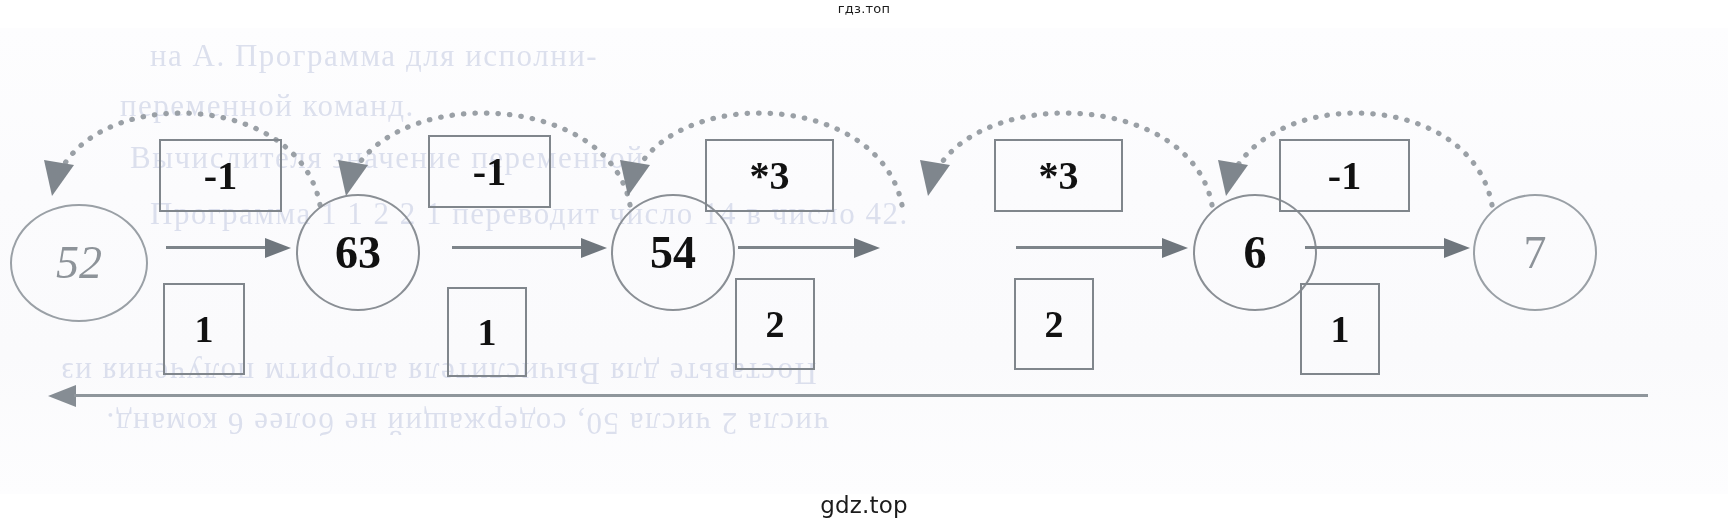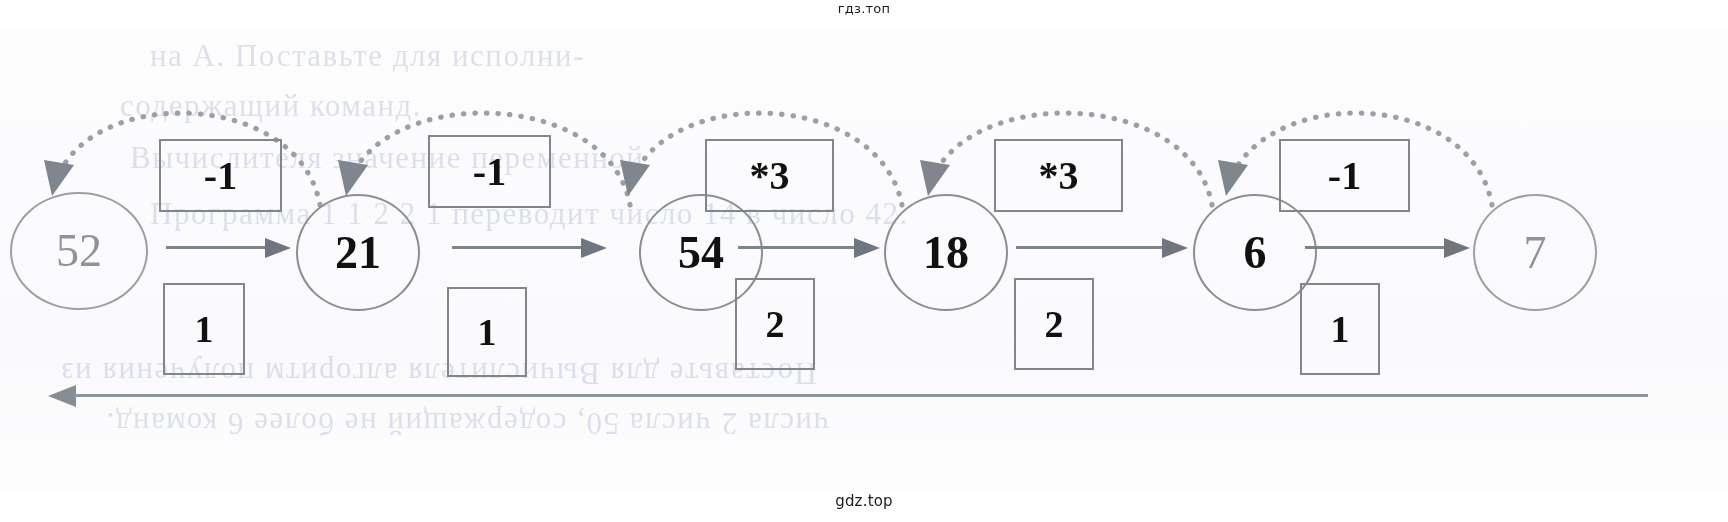--- a/index.html
+++ b/index.html
@@ -18,21 +18,21 @@
     pointer-events:none;
   }
 
   
   .wm{
     position:absolute;left:0;width:1728px;text-align:center;
     font-family:"DejaVu Sans","Liberation Sans",sans-serif;
     color:#1b1b1b;letter-spacing:.2px;
   }
   .wm-top{top:1px;font-size:13px;}
-  .wm-bottom{top:492px;font-size:15px;}
+  .wm-bottom{top:492px;font-size:23px;}
 
   
   .bleed{
     position:absolute;
     font-family:"Liberation Serif",serif;
     color:#c9cfe4;
     opacity:.62;
     white-space:nowrap;
     font-size:31px;
     letter-spacing:1.5px;
@@ -91,22 +91,22 @@
   .arcs path{fill:none;stroke:#9aa0a6;stroke-width:5.2;stroke-linecap:round;stroke-dasharray:0.5 11;}
   .arcs polygon{fill:#7f868d;}
 </style>
 </head>
 <body>
 
 <div id="stage">
 
   <div class="scan-tint"></div>
 
-  <div class="bleed l1">на А. Поставьте для исполни-</div>
-  <div class="bleed l2">содержащий команд.</div>
+  <div class="bleed l1">на А. Программа для исполни-</div>
+  <div class="bleed l2">переменной команд.</div>
   <div class="bleed l3">Вычислителя значение переменной</div>
   <div class="bleed l4">Программа 1 1 2 2 1 переводит число 14 в число 42.</div>
   <div class="bleed l5 mirror">Поставьте для Вычислителя алгоритм получения из</div>
   <div class="bleed l6 mirror">числа 2 числа 50, содержащий не более 6 команд.</div>
 
   <svg class="arcs" viewBox="0 0 1728 522">
 
     <path d="M 320 205 C 300 95 110 85 62 168"></path>
     <polygon points="52,196 74,165 44,160"></polygon>
 
@@ -116,35 +116,32 @@
     <path d="M 902 205 C 880 95 688 85 638 168"></path>
     <polygon points="628,196 650,165 620,160"></polygon>
 
     <path d="M 1212 205 C 1192 95 990 85 938 168"></path>
     <polygon points="928,196 950,165 920,160"></polygon>
 
     <path d="M 1492 205 C 1472 95 1288 85 1236 168"></path>
     <polygon points="1226,196 1248,165 1218,160"></polygon>
   </svg>
 
-  <div class="node faint" style="left:10px;top:192px;width:134px;height:114px;">
+  <div class="node faint" style="left:10px;top:204px;width:134px;height:114px;font-style:italic;">
     <span class="val">52</span>
   </div>
 
   <div class="node strong" style="left:296px;top:194px;width:120px;height:113px;">
-    <span class="val">21</span>
-  </div>
-
-  <div class="node strong" style="left:639px;top:194px;width:120px;height:113px;">
+    <span class="val">63</span>
+  </div>
+
+  <div class="node strong" style="left:611px;top:194px;width:120px;height:113px;">
     <span class="val">54</span>
   </div>
 
-  <div class="node strong" style="left:884px;top:194px;width:120px;height:113px;">
-    <span class="val">18</span>
-  </div>
 
   <div class="node strong" style="left:1193px;top:194px;width:120px;height:113px;">
     <span class="val">6</span>
   </div>
 
   <div class="node faint" style="left:1473px;top:194px;width:120px;height:113px;">
     <span class="val">7</span>
   </div>
 
   <div class="cmdbox top" style="left:159px;top:139px;width:119px;height:69px;">

